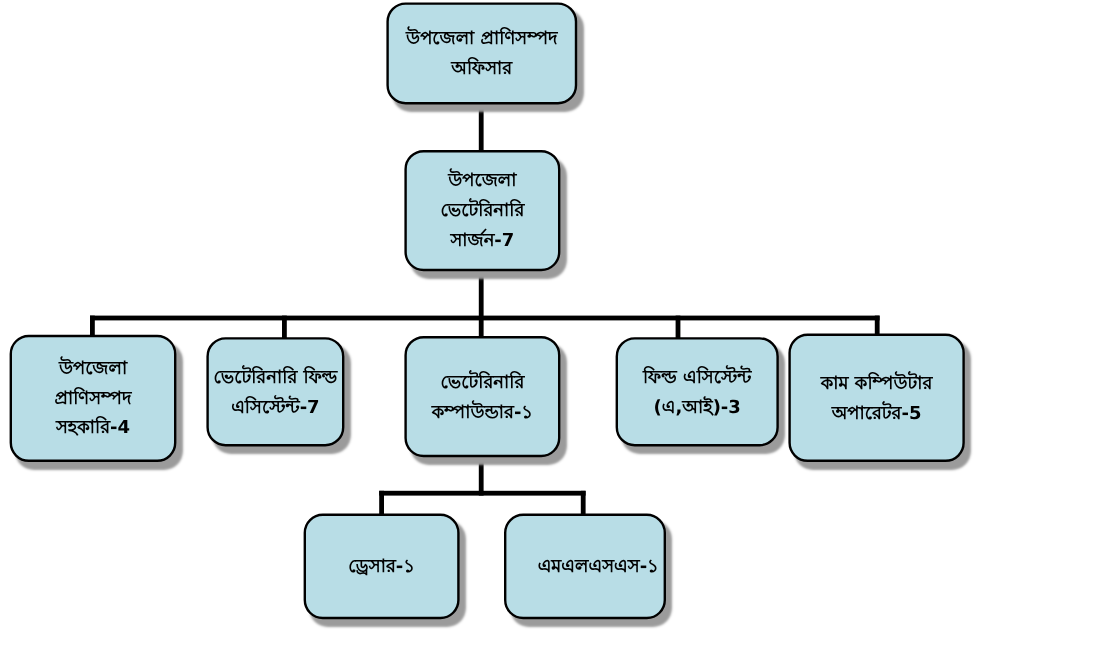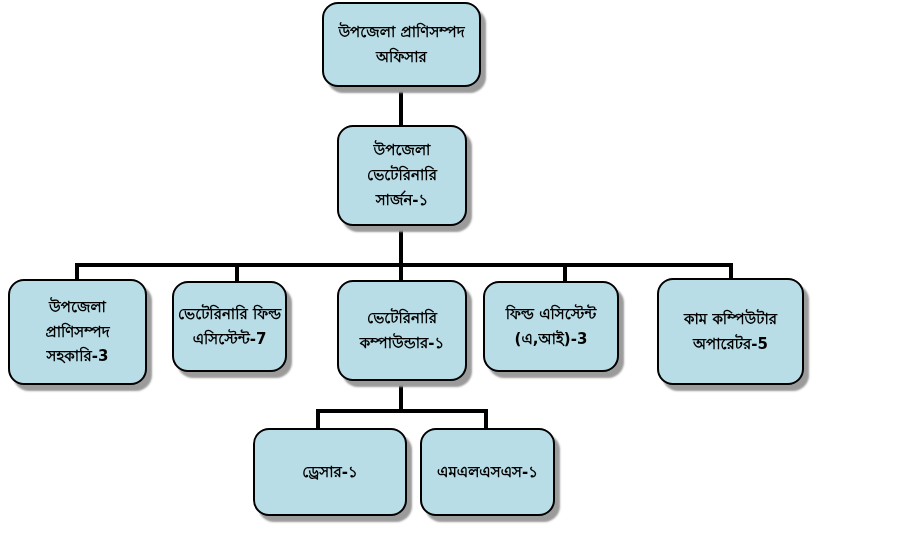--- a/index.html
+++ b/index.html
@@ -59,50 +59,50 @@
   <div class="line" style="left:484px;top:409px;width:4px;height:20px;"></div>
 
   <div class="node" style="left:322px;top:2px;width:159px;height:85px;">
     <span class="nl">উপজেলা প্রাণিসম্পদ</span>
     <span class="nl">অফিসার</span>
   </div>
 
   <div class="node" style="left:337px;top:125px;width:130px;height:101px;">
     <span class="nl">উপজেলা</span>
     <span class="nl">ভেটেরিনারি</span>
-    <span class="nl">সার্জন-১</span>
+    <span class="nl">সার্জন-7</span>
   </div>
 
   <div class="node" style="left:8px;top:279px;width:139px;height:106px;">
     <span class="nl">উপজেলা</span>
     <span class="nl">প্রাণিসম্পদ</span>
-    <span class="nl">সহকারি-3</span>
+    <span class="nl">সহকারি-4</span>
   </div>
 
   <div class="node" style="left:172px;top:281px;width:115px;height:91px;">
     <span class="nl">ভেটেরিনারি ফিল্ড</span>
     <span class="nl">এসিস্টেন্ট-7</span>
   </div>
 
   <div class="node" style="left:337px;top:280px;width:130px;height:101px;">
     <span class="nl">ভেটেরিনারি</span>
     <span class="nl">কম্পাউন্ডার-১</span>
   </div>
 
-  <div class="node" style="left:483px;top:281px;width:136px;height:91px;">
+  <div class="node" style="left:513px;top:281px;width:136px;height:91px;">
     <span class="nl">ফিল্ড এসিস্টেন্ট</span>
     <span class="nl">(এ,আই)-3</span>
   </div>
 
   <div class="node" style="left:657px;top:278px;width:147px;height:107px;">
     <span class="nl">কাম কম্পিউটার</span>
     <span class="nl">অপারেটর-5</span>
   </div>
 
-  <div class="node" style="left:253px;top:428px;width:154px;height:88px;">
+  <div class="node" style="left:253px;top:428px;width:130px;height:88px;">
     <span class="nl">ড্রেসার-১</span>
   </div>
 
-  <div class="node" style="left:420px;top:428px;width:135px;height:88px;">
+  <div class="node" style="left:420px;top:428px;width:135px;height:88px;align-items:flex-end;">
     <span class="nl">এমএলএসএস-১</span>
   </div>
 
 </div>
 
 </body></html>

